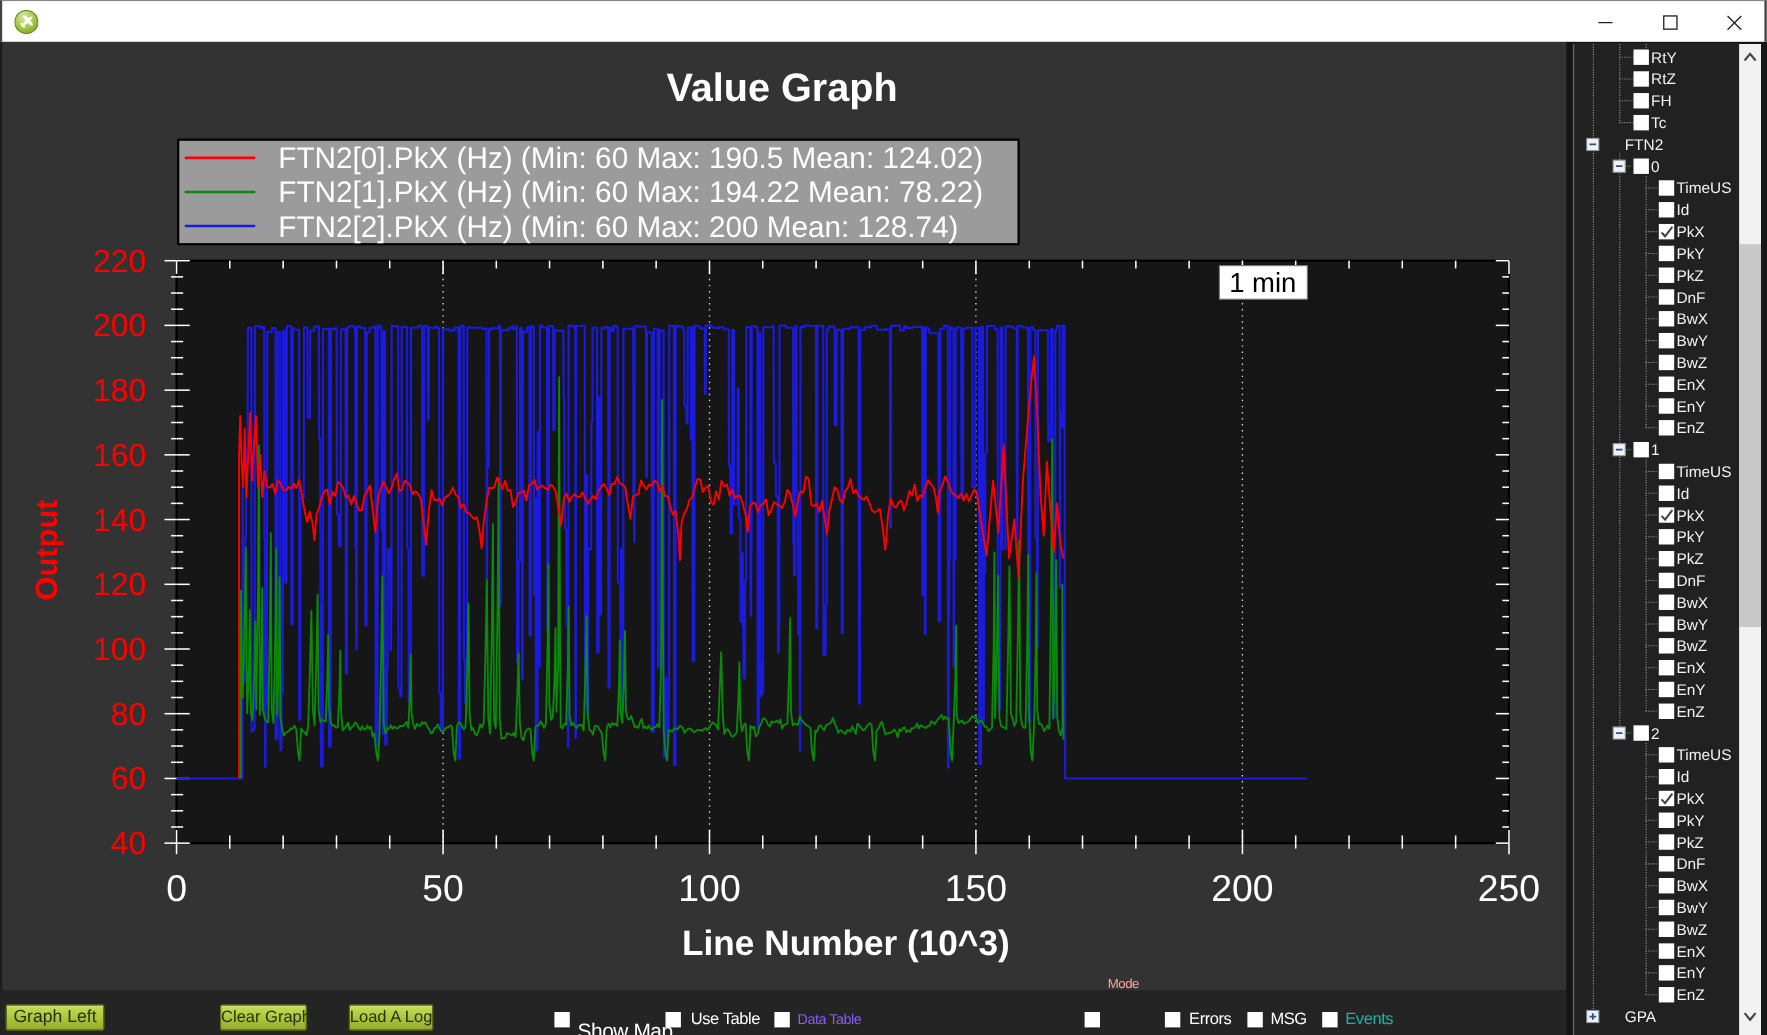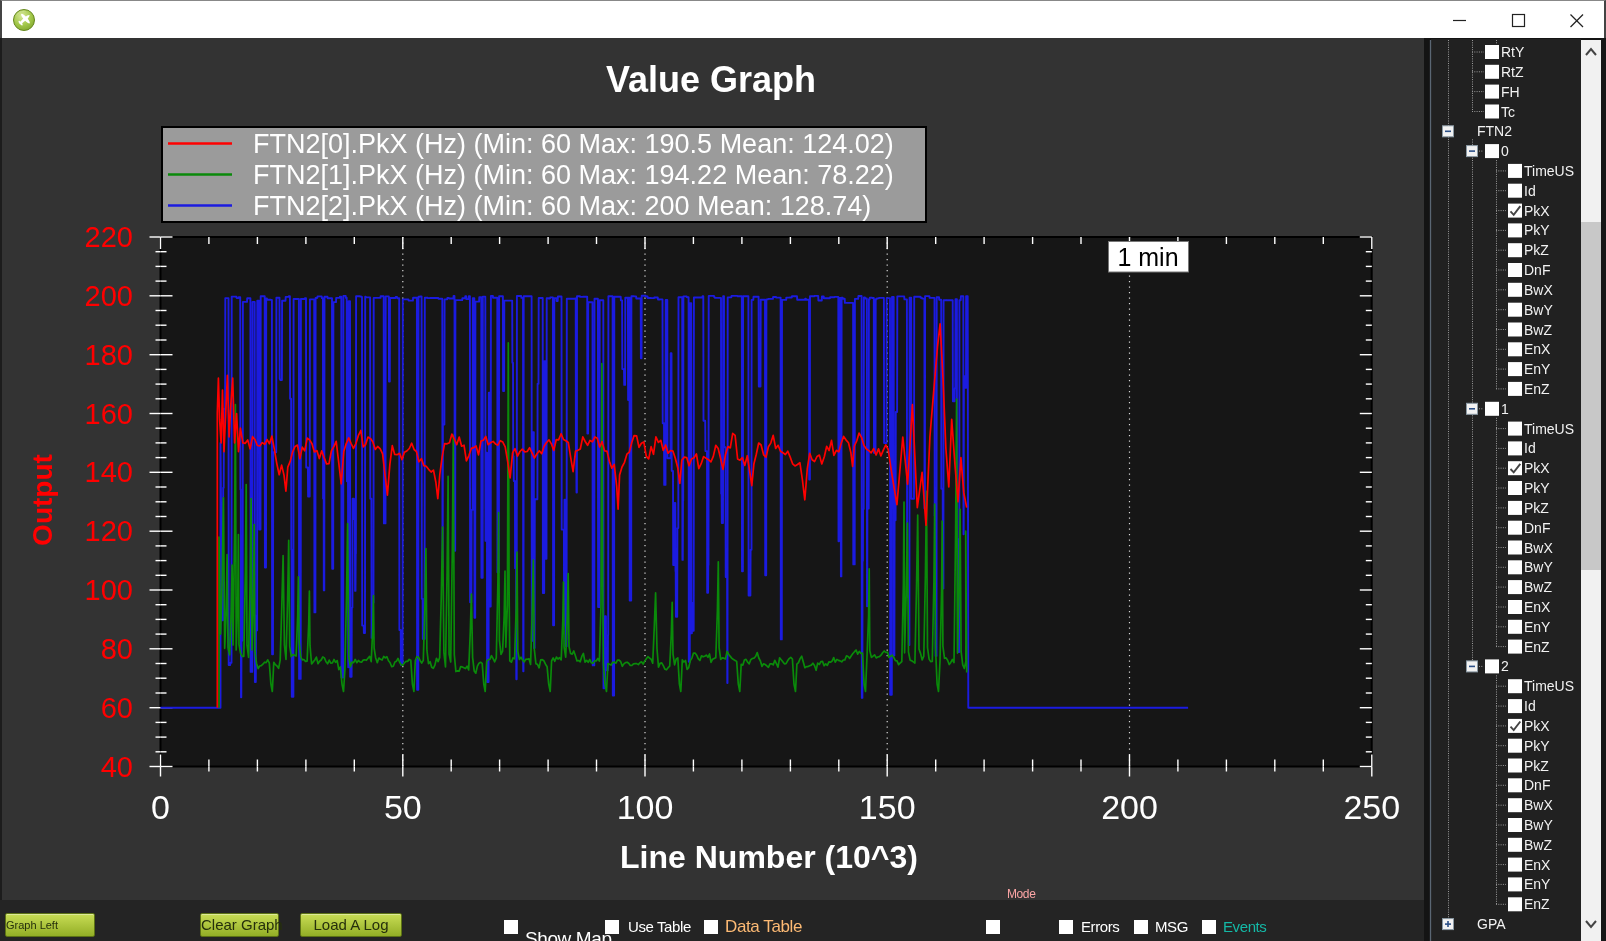--- a/index.html
+++ b/index.html
@@ -240,30 +240,30 @@
 <text x="253" y="153.0" fill="#ffffff" font-size="27">FTN2[0].PkX (Hz) (Min: 60 Max: 190.5 Mean: 124.02)</text>
 <line x1="168" y1="174.5" x2="232" y2="174.5" stroke="#0a8a0a" stroke-width="2.4"></line>
 <text x="253" y="184.0" fill="#ffffff" font-size="27">FTN2[1].PkX (Hz) (Min: 60 Max: 194.22 Mean: 78.22)</text>
 <line x1="168" y1="205.5" x2="232" y2="205.5" stroke="#1b1be0" stroke-width="2.4"></line>
 <text x="253" y="215.0" fill="#ffffff" font-size="27">FTN2[2].PkX (Hz) (Min: 60 Max: 200 Mean: 128.74)</text>
 
 </g>
 </svg>
 <div style="position:absolute;left:0;top:0;width:2px;height:941px;background:#1c1c1c"></div>
 <div style="position:absolute;left:0;top:900px;width:1424px;height:41px;background:#242424"></div>
-<div style="position:absolute;left:5px;top:913px;width:90px;height:24px;background:linear-gradient(#c8dd55,#93ae26);border:1px solid #5c7214;border-radius:2px;box-shadow:inset 0 1px 0 rgba(255,255,255,0.4);color:#26300c;font-size:11px;text-align:left;line-height:22px;white-space:nowrap;box-sizing:border-box">Graph Left</div>
+<div style="position:absolute;left:5px;top:913px;width:90px;height:24px;background:linear-gradient(#c8dd55,#93ae26);border:1px solid #5c7214;border-radius:2px;box-shadow:inset 0 1px 0 rgba(255,255,255,0.4);color:#26300c;font-size:16px;text-align:center;line-height:22px;white-space:nowrap;box-sizing:border-box">Graph Left</div>
 <div style="position:absolute;left:102px;top:968px;width:84px;height:24px;background:linear-gradient(#c8dd55,#93ae26);border:1px solid #5c7214;border-radius:2px;box-shadow:inset 0 1px 0 rgba(255,255,255,0.4);color:#26300c;font-size:15px;line-height:22px;white-space:nowrap;box-sizing:border-box">Graph Right</div>
 <div style="position:absolute;left:200px;top:913px;width:79px;height:24px;background:linear-gradient(#c8dd55,#93ae26);border:1px solid #5c7214;border-radius:2px;box-shadow:inset 0 1px 0 rgba(255,255,255,0.4);color:#26300c;font-size:15px;text-align:center;line-height:22px;white-space:nowrap;box-sizing:border-box">Clear Graph</div>
-<div style="position:absolute;left:300px;top:913px;width:102px;height:24px;background:linear-gradient(#c8dd55,#93ae26);border:1px solid #5c7214;border-radius:2px;box-shadow:inset 0 1px 0 rgba(255,255,255,0.4);color:#26300c;font-size:15px;text-align:center;line-height:22px;white-space:nowrap;box-sizing:border-box">Load A Log</div>
+<div style="position:absolute;left:317px;top:913px;width:77px;height:24px;background:linear-gradient(#c8dd55,#93ae26);border:1px solid #5c7214;border-radius:2px;box-shadow:inset 0 1px 0 rgba(255,255,255,0.4);color:#26300c;font-size:15px;text-align:center;line-height:22px;white-space:nowrap;box-sizing:border-box">Load A Log</div>
 <div style="position:absolute;left:504px;top:920px;width:14px;height:14px;background:#fff"></div>
 <div style="position:absolute;left:525px;top:925px;color:#fff;font-size:19px;letter-spacing:-0.4px;line-height:28px">Show Map</div>
 <div style="position:absolute;left:605px;top:920px;width:14px;height:14px;background:#fff"></div>
 <div style="position:absolute;left:628px;top:913px;color:#fff;font-size:15px;letter-spacing:-0.4px;line-height:28px">Use Table</div>
 <div style="position:absolute;left:704px;top:920px;width:14px;height:14px;background:#fff"></div>
-<div style="position:absolute;left:725px;top:913px;color:#fdba74;font-size:17px;letter-spacing:-0.4px;line-height:28px">Data Table</div>
+<div style="position:absolute;left:725px;top:913px;color:#8b5cf6;font-size:13px;letter-spacing:-0.4px;line-height:28px">Data Table</div>
 <div style="position:absolute;left:851px;top:941px;width:127px;height:25px;background:#3a3a3a;border:1px solid #d8d8d8;box-sizing:border-box">
     <div style="position:absolute;left:6px;top:0;color:#fff;font-size:15px;line-height:23px">a/None</div>
     <div style="position:absolute;right:1px;top:1px;width:21px;height:21px;background:#e9e9e9"><svg width="21" height="21">
         <path d="M 6.5 9.5 l 4 4.5 l 4 -4.5 z" fill="#222"></path>
       </svg></div>
   </div>
 <div style="position:absolute;left:986px;top:920px;width:14px;height:14px;background:#fff"></div>
 <div style="position:absolute;left:1007px;top:880px;color:#fca5a5;font-size:12px;letter-spacing:-0.4px;line-height:28px">Mode</div>
 <div style="position:absolute;left:1059px;top:920px;width:14px;height:14px;background:#fff"></div>
 <div style="position:absolute;left:1081px;top:913px;color:#fff;font-size:15px;letter-spacing:-0.4px;line-height:28px">Errors</div>

